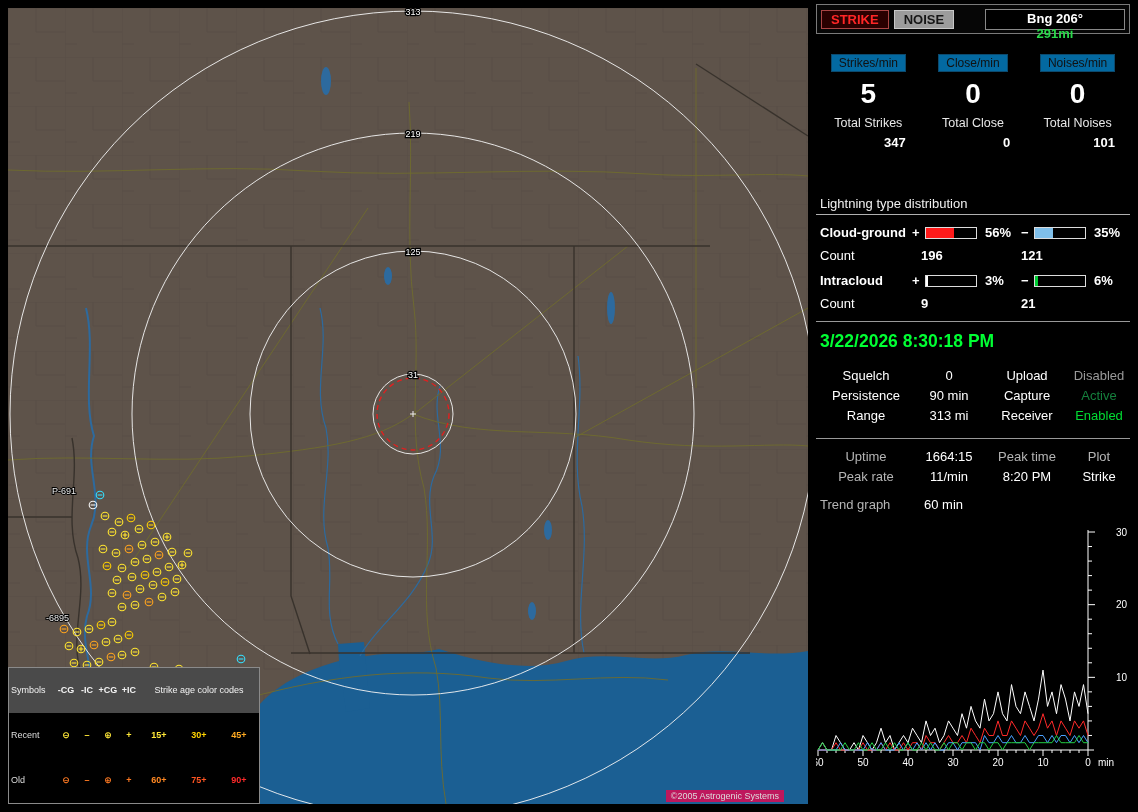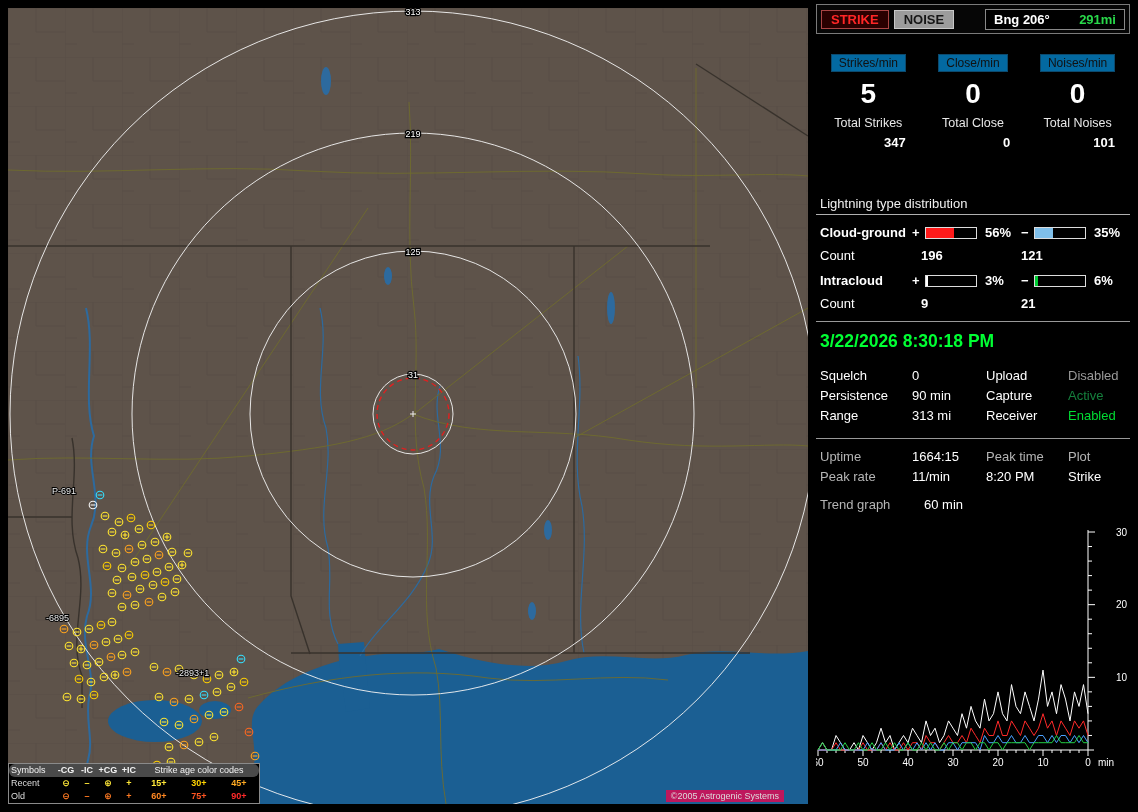--- a/index.html
+++ b/index.html
@@ -13,33 +13,33 @@
   .ring-label{fill:#fff;font:9px "Liberation Sans","DejaVu Sans",sans-serif;text-anchor:middle;stroke:#000;stroke-width:2.4px;paint-order:stroke;}
   .cell-label{fill:#efefef;font:9px "Liberation Sans","DejaVu Sans",sans-serif;stroke:#000;stroke-width:2px;paint-order:stroke;}
   .alarm{fill:none;stroke:#e02020;stroke-width:1.4;stroke-dasharray:5 4;}
   .geo-border{stroke:#38322c;stroke-width:1.4;fill:none;}
   .geo-road{stroke:#6f6c2d;stroke-width:1;fill:none;opacity:.9;}
   .geo-river{stroke:#2d6a9e;fill:none;}
   .copyright{position:absolute;right:24px;bottom:2px;background:#be185d;color:#dcdcdc;font-size:9px;padding:1px 5px;}
 
   
   .legend{position:absolute;left:0;bottom:0;width:250px;border:1px solid #8a8a8a;background:#000;font-size:9px;color:#ddd;}
-  .lg-row{display:grid;grid-template-columns:44px 22px 20px 22px 20px 40px 40px 40px;align-items:center;padding:1px 2px;line-height:11px;border-radius:6px;}
+  .lg-row{display:grid;grid-template-columns:44px 22px 20px 22px 20px 40px 40px 40px;align-items:center;padding:17px 2px;line-height:11px;}
   .lg-head{background:#4a4a4a;color:#f2f2f2;}
   .lg-span{grid-column:6/9;text-align:center;}
   .lg-sym{text-align:center;font-weight:bold;}
   .lg-age{text-align:center;font-weight:bold;}
 
   
   .side-panel{position:absolute;left:816px;top:4px;width:314px;height:796px;background:#000;color:#fff;font-size:13px;}
   .topbar{display:flex;align-items:center;gap:5px;border:1px solid #7a7a7a;background:#060606;padding:3px 4px;height:22px;}
   .btn{font-family:inherit;font-size:13px;font-weight:bold;padding:1px 9px;border:1px solid #888;cursor:pointer;}
   .btn.strike{background:#2a0000;color:#ff2626;border-color:#a44;}
   .btn.noise{background:#9c9c9c;color:#161616;border-color:#c8c8c8;}
-  .bng{margin-left:auto;border:1px solid #888;background:#000;display:flex;align-items:center;justify-content:space-between;padding:1px 8px;font-size:13px;font-weight:bold;width:122px;height:17px;}
+  .bng{margin-left:auto;border:1px solid #888;background:#000;display:flex;align-items:center;justify-content:space-between;padding:1px 8px;font-size:13px;font-weight:bold;width:122px;height:17px;flex-direction:column;}
   .bng-b{color:#fff;}
   .bng-d{color:#29d94a;}
 
   .stats{display:flex;margin-top:20px;}
   .stat-col{width:33.33%;text-align:center;}
   .chip{display:inline-block;background:#0369a1;color:#111;font-size:12px;padding:1px 7px;border:1px solid #0c4a6e;}
   .big{font-size:28px;font-weight:bold;color:#fff;margin-top:5px;height:34px;line-height:34px;}
   .tot-l{font-size:12.5px;color:#e8e8e8;margin-top:5px;}
   .tot-v{font-size:13px;font-weight:bold;color:#fff;margin-top:5px;text-align:right;padding-right:15px;}
 
@@ -48,21 +48,21 @@
   .d-label{font-weight:bold;color:#fff;}
   .d-sign{color:#fff;font-weight:bold;text-align:left;}
   .bar{display:inline-block;width:50px;height:10px;border:1px solid #ddd;background:#000;overflow:hidden;}
   .fill{display:block;height:100%;}
   .d-pct{font-weight:bold;color:#fff;padding-left:4px;}
   .d-count{display:grid;grid-template-columns:101px 100px 113px;padding:8px 0 0 4px;font-size:13px;}
   .d-count .cv{font-weight:bold;}
 
   .datetime{margin-top:10px;border-top:1px solid #999;padding:9px 0 4px 4px;font-size:17.5px;font-weight:bold;color:#00ff33;}
   .settings{margin-top:10px;}
-  .set-row{display:grid;grid-template-columns:92px 74px 82px 1fr;font-size:13px;padding:0 0 0 4px;line-height:20px;}
+  .set-row{display:grid;grid-template-columns:92px 74px 82px 1fr;font-size:13px;padding:0 0 0 4px;line-height:20px;text-align:center;}
   .divider{border-top:1px solid #999;margin-top:12px;}
   .session{margin-top:8px;}
   .lab{color:#b5b5b5;}
   .trend{display:grid;grid-template-columns:104px 1fr;padding:10px 0 0 4px;font-size:13px;}
 
   #graph-svg{margin-top:6px;}
   .axis{stroke:#fff;stroke-width:1;}
   .tick{stroke:#fff;stroke-width:1;}
   .tick-label{fill:#fff;font:10px "Liberation Sans","DejaVu Sans",sans-serif;}
 </style>

